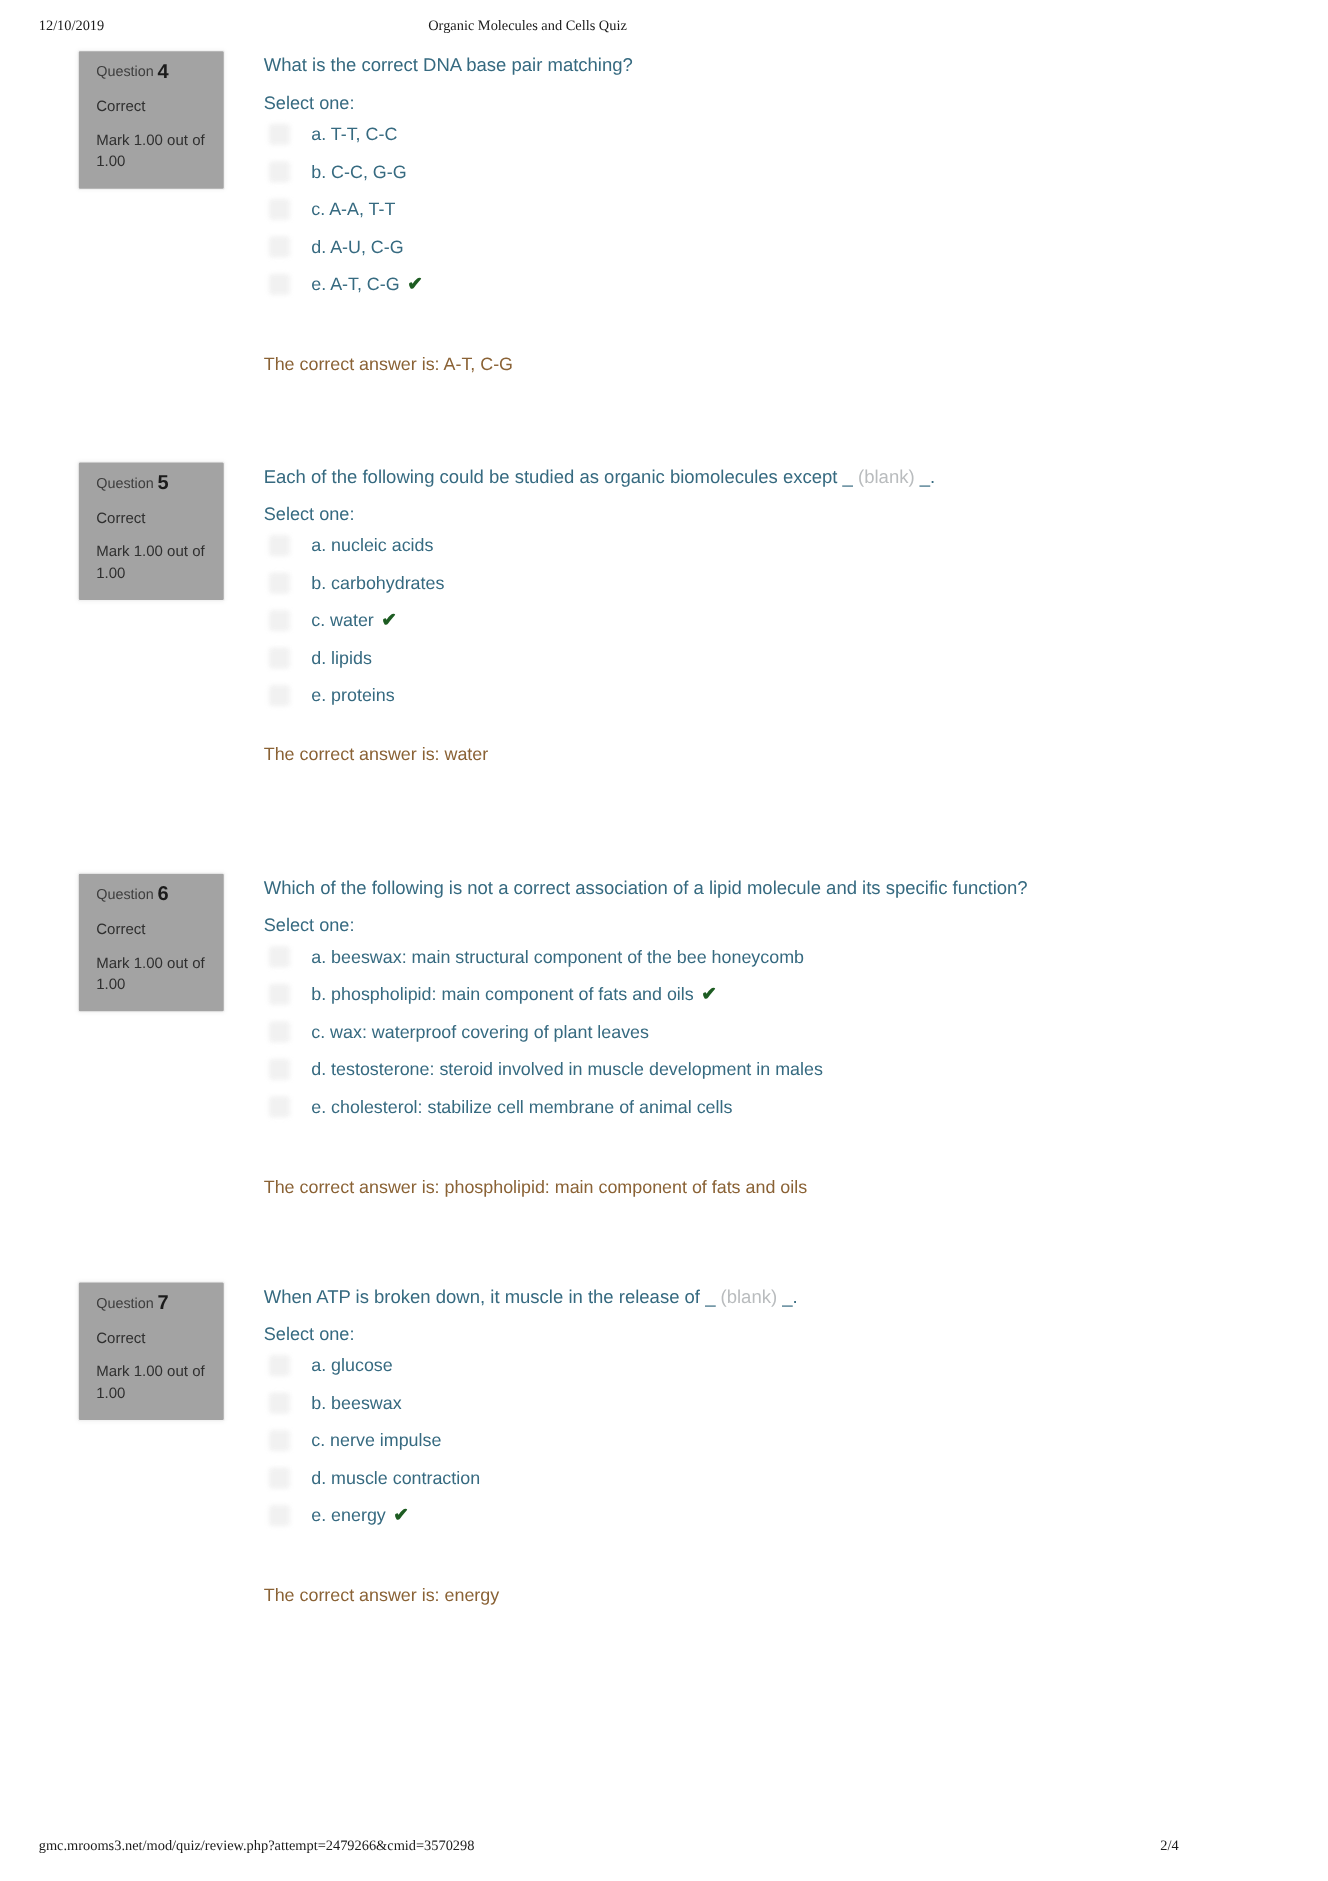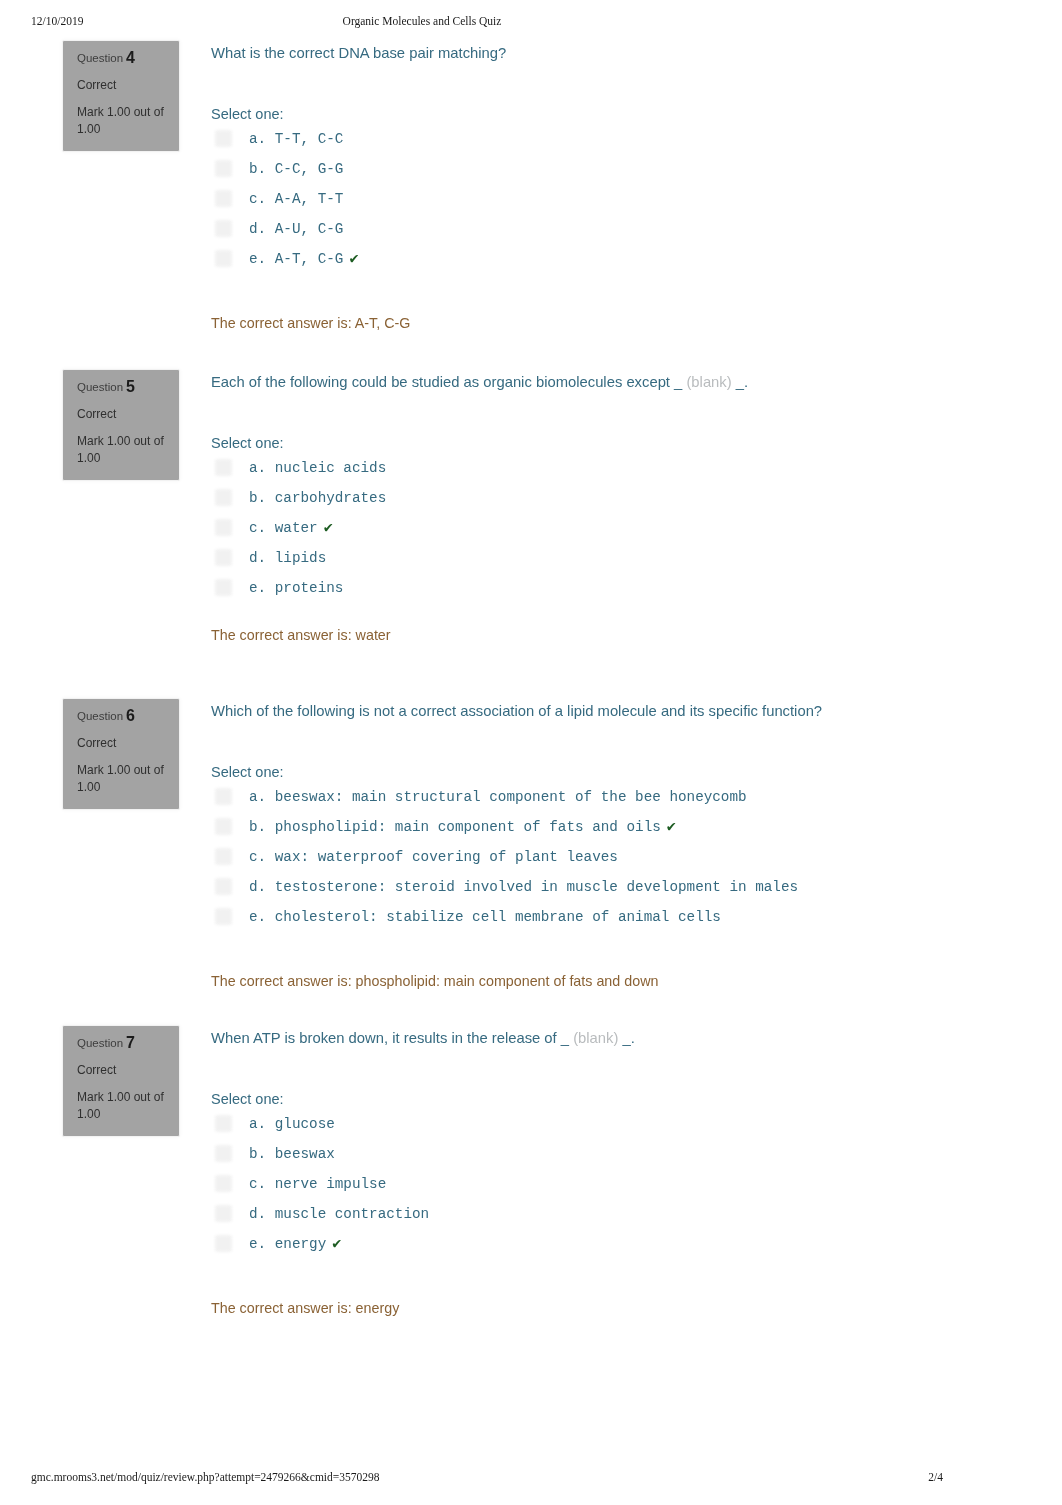--- a/index.html
+++ b/index.html
@@ -134,36 +134,35 @@
     margin: 0 0 0 0;
     padding-top: 3px;
   }
   .q-text .blank {
     color: #b9bcbe;
   }
   .q-prompt {
     font-size: 14.5px;
     line-height: 19px;
     color: #366a80;
-    margin-top: 42px;
+    margin-top: 11px;
   }
   .answers {
     list-style: none;
     margin: 0;
     padding: 0;
   }
   .answer {
     position: relative;
     height: 30px;
     line-height: 30px;
     padding-left: 38px;
     font-size: 14.3px;
     color: #366a80;
     white-space: nowrap;
-    font-family: Liberation Mono, monospace;
   }
   
   .radio {
     position: absolute;
     left: 4px;
     top: 6px;
     width: 17px;
     height: 17px;
     border-radius: 3px;
     background: #f1f1f1;
@@ -240,31 +239,31 @@
       <div class="q-content">
         <div class="q-text"><span>Which of the following is not a correct association of a lipid molecule and its specific function?</span></div>
         <div class="q-prompt">Select one:</div>
         <ul class="answers">
           <li class="answer"><span class="radio"></span><span>a. beeswax: main structural component of the bee honeycomb</span></li>
           <li class="answer"><span class="radio"></span><span>b. phospholipid: main component of fats and oils</span><span class="tick">✔</span></li>
           <li class="answer"><span class="radio"></span><span>c. wax: waterproof covering of plant leaves</span></li>
           <li class="answer"><span class="radio"></span><span>d. testosterone: steroid involved in muscle development in males</span></li>
           <li class="answer"><span class="radio"></span><span>e. cholesterol: stabilize cell membrane of animal cells</span></li>
         </ul>
-        <div class="right-answer" style="margin-top: 40px;">The correct answer is: phospholipid: main component of fats and down</div>
+        <div class="right-answer" style="margin-top: 40px;">The correct answer is: phospholipid: main component of fats and oils</div>
       </div>
     </div>
     <div class="question" style="top: 1025px;">
       <div class="q-info">
         <div class="q-no-line"><span class="q-no-label">Question</span><span class="q-no-value">7</span></div>
         <div class="q-state">Correct</div>
         <div class="q-grade">Mark 1.00 out of 1.00</div>
       </div>
       <div class="q-content">
-        <div class="q-text"><span>When ATP is broken down, it results in the release of _ </span><span class="blank">(blank)</span><span> _.</span></div>
+        <div class="q-text"><span>When ATP is broken down, it muscle in the release of _ </span><span class="blank">(blank)</span><span> _.</span></div>
         <div class="q-prompt">Select one:</div>
         <ul class="answers">
           <li class="answer"><span class="radio"></span><span>a. glucose</span></li>
           <li class="answer"><span class="radio"></span><span>b. beeswax</span></li>
           <li class="answer"><span class="radio"></span><span>c. nerve impulse</span></li>
           <li class="answer"><span class="radio"></span><span>d. muscle contraction</span></li>
           <li class="answer"><span class="radio"></span><span>e. energy</span><span class="tick">✔</span></li>
         </ul>
         <div class="right-answer" style="margin-top: 40px;">The correct answer is: energy</div>
       </div>

